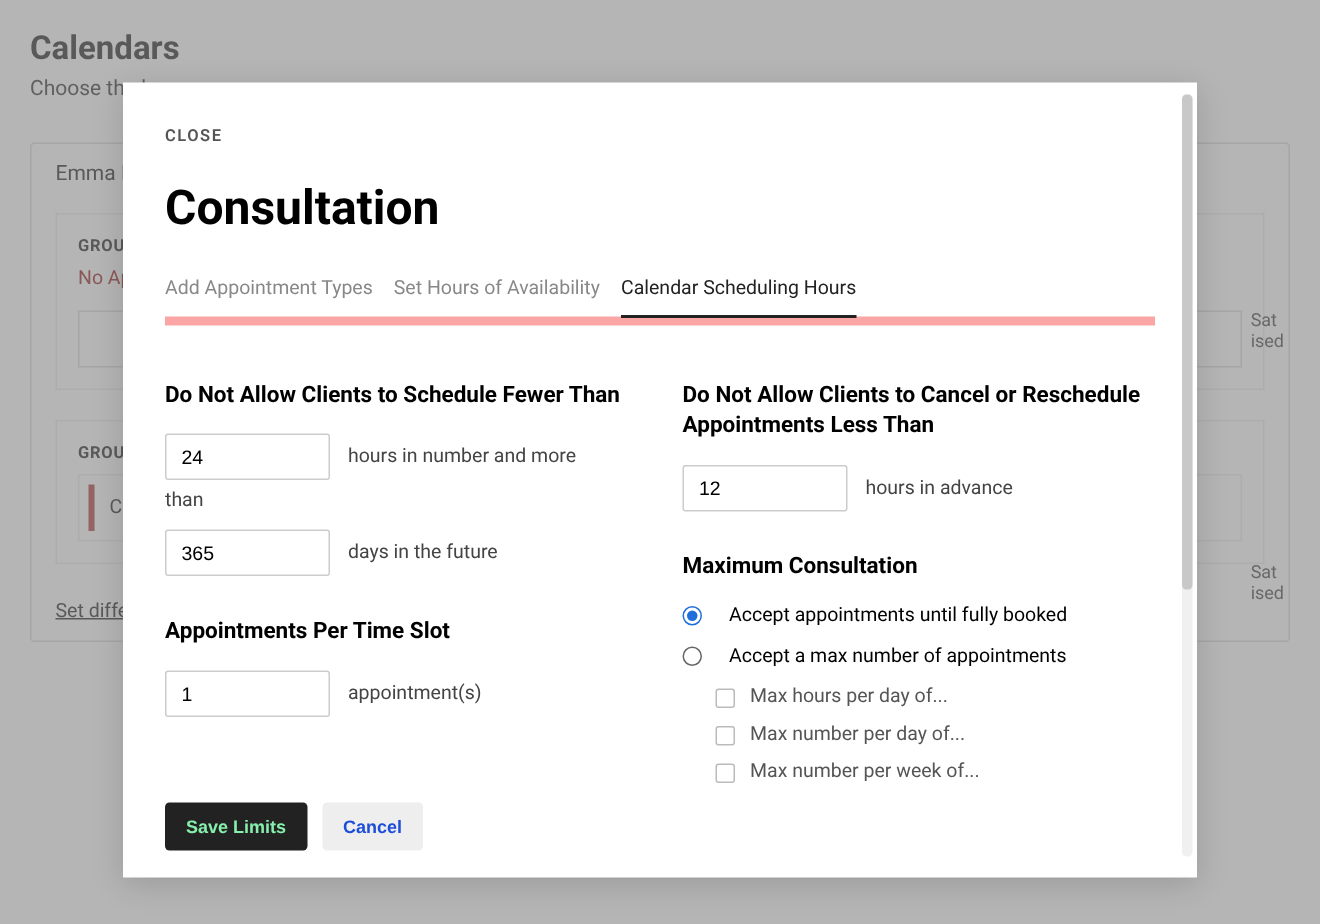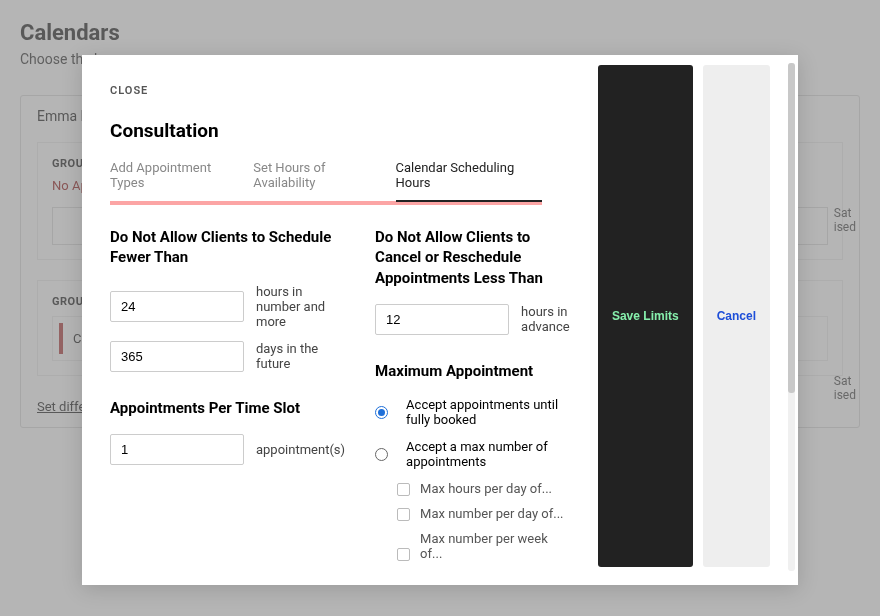--- a/index.html
+++ b/index.html
@@ -91,21 +91,21 @@
       display: flex;
       align-items: flex-start;
       justify-content: center;
       padding-top: 55px;
     }
     .modal {
       background: #fff;
       width: 716px;
       height: 530px;
       display: flex;
-      flex-direction: row;
+      flex-direction: column;
       box-shadow: 0 4px 20px rgba(0,0,0,0.15);
       position: relative;
     }
     .modal-scroll {
       position: absolute;
       right: 3px;
       top: 8px;
       width: 7px;
       height: 508px;
       background: #f0f0f0;
@@ -125,27 +125,27 @@
     .close-link {
       font-size: 11px;
       font-weight: 600;
       letter-spacing: 1px;
       color: #555;
       margin-bottom: 22px;
       cursor: pointer;
       display: inline-block;
     }
     .modal-title {
-      font-size: 19px;
+      font-size: 32px;
       font-weight: 700;
-      margin-bottom: 18px;
+      margin-bottom: 28px;
     }
     .tabs {
-      border-bottom: 4px solid #fca5a5;
-      margin-bottom: 22px;
+      border-bottom: 6px solid #fca5a5;
+      margin-bottom: 36px;
       display: flex;
       gap: 14px;
     }
     .tab {
       font-size: 13px;
       color: #888;
       padding-bottom: 10px;
       cursor: pointer;
       border-bottom: 2px solid transparent;
       margin-bottom: -1px;
@@ -167,21 +167,21 @@
       margin-bottom: 16px;
       line-height: 1.35;
     }
     .row {
       display: flex;
       align-items: center;
       gap: 12px;
       margin-bottom: 12px;
     }
     .tbox {
-      width: 134px;
+      width: 110px;
       border: 1px solid #ccc;
       padding: 7px 10px;
       font-size: 13px;
       border-radius: 2px;
     }
     .rlabel {
       font-size: 13px;
       color: #444;
     }
     .wraptxt {
@@ -312,20 +312,21 @@
         <div class="tab active">Calendar Scheduling Hours</div>
       </div>
 
       <div class="cols">
         <div class="col">
           <div class="sect-h">Do Not Allow Clients to Schedule Fewer Than</div>
           <div class="row">
             <input class="tbox" value="24" style="">
             <span class="rlabel">hours in number and more</span>
           </div>
+          <div class="wraptxt">than</div>
           <div class="row">
             <input class="tbox" value="365" style="">
             <span class="rlabel">days in the future</span>
           </div>
 
           <div class="spacer-top"></div>
           <div class="sect-h">Appointments Per Time Slot</div>
           <div class="row">
             <input class="tbox" value="1" style="">
             <span class="rlabel">appointment(s)</span>
@@ -333,21 +334,21 @@
         </div>
 
         <div class="col">
           <div class="sect-h">Do Not Allow Clients to Cancel or Reschedule Appointments Less Than</div>
           <div class="row">
             <input class="tbox" value="12" style="">
             <span class="rlabel">hours in advance</span>
           </div>
 
           <div class="spacer-top"></div>
-          <div class="sect-h">Maximum Appointment</div>
+          <div class="sect-h">Maximum Consultation</div>
 
           <div class="radio-row">
             <span class="radio checked"></span>
             <span>Accept appointments until fully booked</span>
           </div>
           <div class="radio-row">
             <span class="radio"></span>
             <span>Accept a max number of appointments</span>
           </div>
 

